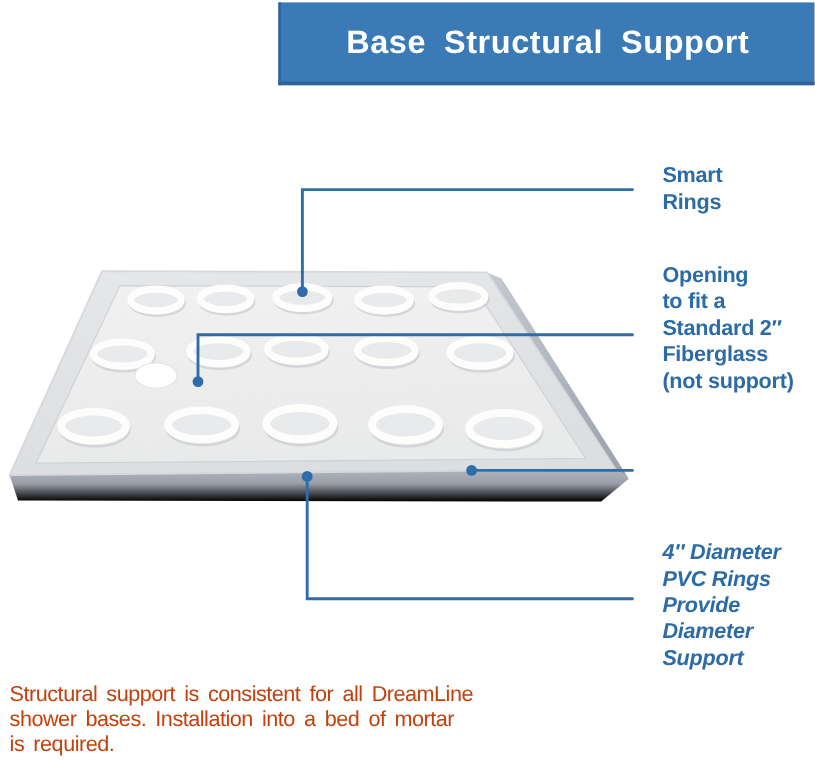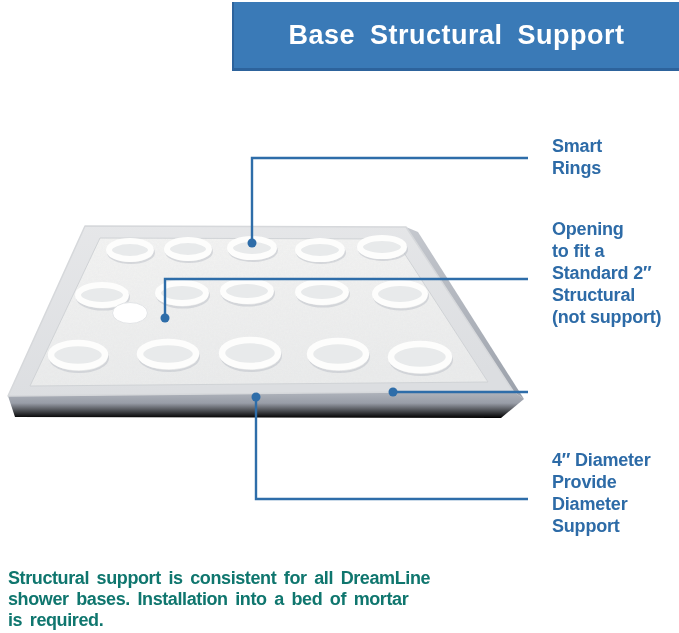--- a/index.html
+++ b/index.html
@@ -52,28 +52,28 @@
     font-weight: bold;
     font-size: 18px;
     line-height: 22px;
     letter-spacing: -0.2px;
     white-space: nowrap;
     margin-left: 16px;
   }
   #label-smart   { top: 135px; }
   #label-opening { top: 218px; }
   #label-fiber   { top: 378px; }
-  #label-pvc     { top: 449px; }
+  #label-pvc     { top: 449px; font-style: italic; }
   
   .footer-note {
     position: absolute;
     left: 8px;
     top: 568px;
-    color: #0f766e;
-    font-weight: bold;
+    color: #c2410c;
+    font-weight: normal;
     font-size: 18px;
     line-height: 21px;
     letter-spacing: -0.4px;
     word-spacing: 3px;
     white-space: nowrap;
   }
 </style>
 </head>
 <body>
 
@@ -207,27 +207,28 @@
 
   <div class="callout-label" id="label-smart">
     <div>Smart</div>
     <div>Rings</div>
   </div>
 
   <div class="callout-label" id="label-opening">
     <div>Opening</div>
     <div>to fit a</div>
     <div>Standard 2″</div>
-    <div>Structural</div>
+    <div>Fiberglass</div>
     <div>(not support)</div>
   </div>
 
 
   <div class="callout-label" id="label-pvc">
     <div>4″ Diameter</div>
+    <div>PVC Rings</div>
     <div>Provide</div>
     <div>Diameter</div>
     <div>Support</div>
   </div>
 
   <div class="footer-note">
     <div>Structural support is consistent for all DreamLine</div>
     <div>shower bases. Installation into a bed of mortar</div>
     <div>is required.</div>
   </div>

